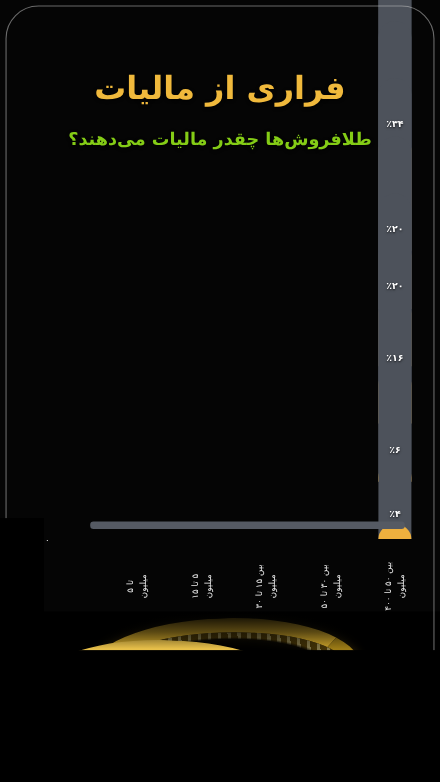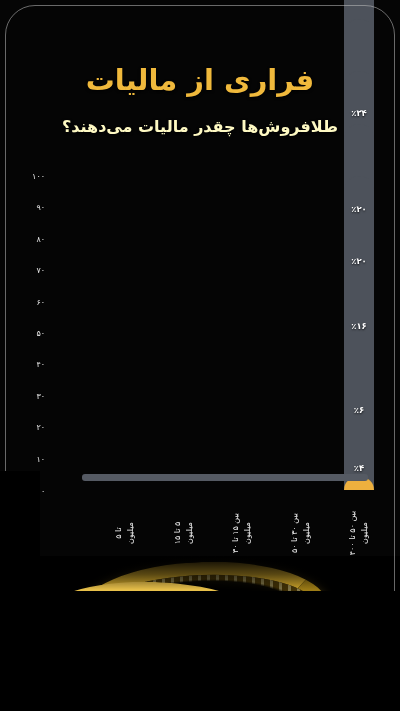--- a/index.html
+++ b/index.html
@@ -35,21 +35,21 @@
   .title{
     color:#f0b93c;
     font-size:29px;
     font-weight:bold;
     letter-spacing:.5px;
     line-height:1.25;
     text-shadow:0 1px 3px rgba(0,0,0,.9);
     direction:rtl;
   }
   .subtitle{
-    color:#fef9c3;
+    color:#84cc16;
     font-size:16px;
     font-weight:bold;
     margin-top:19px;
     direction:rtl;
     text-shadow:0 1px 3px rgba(0,0,0,.9);
   }
 
   
   .chart{
     position:absolute;
@@ -269,32 +269,20 @@
 <div class="frame"></div>
 <div class="frame-mask-bottom"></div>
 <div class="frame-mask-side"></div>
 
 <div class="header">
   <div class="title">فراری از مالیات</div>
   <div class="subtitle">طلافروش‌ها چقدر مالیات می‌دهند؟</div>
 </div>
 
 <div class="chart">
-  <div class="yaxis">
-      <div class="ytick" style="top: 0px;">۱۰۰</div>
-      <div class="ytick" style="top: 31.4px;">۹۰</div>
-      <div class="ytick" style="top: 62.8px;">۸۰</div>
-      <div class="ytick" style="top: 94.2px;">۷۰</div>
-      <div class="ytick" style="top: 125.6px;">۶۰</div>
-      <div class="ytick" style="top: 157px;">۵۰</div>
-      <div class="ytick" style="top: 188.4px;">۴۰</div>
-      <div class="ytick" style="top: 219.8px;">۳۰</div>
-      <div class="ytick" style="top: 251.2px;">۲۰</div>
-      <div class="ytick" style="top: 282.6px;">۱۰</div>
-    </div>
   <div class="plot">
     <div class="bars">
         <div class="barcol">
           <div class="track" style="height: 314px;"></div>
           <div class="fill" style="height: 106.76px;"></div>
           <div class="vlabel" style="bottom: 110.76px;">٪۳۴</div>
         </div>
         <div class="barcol">
           <div class="track" style="height: 314px;"></div>
           <div class="fill" style="height: 62.8px;"></div>

